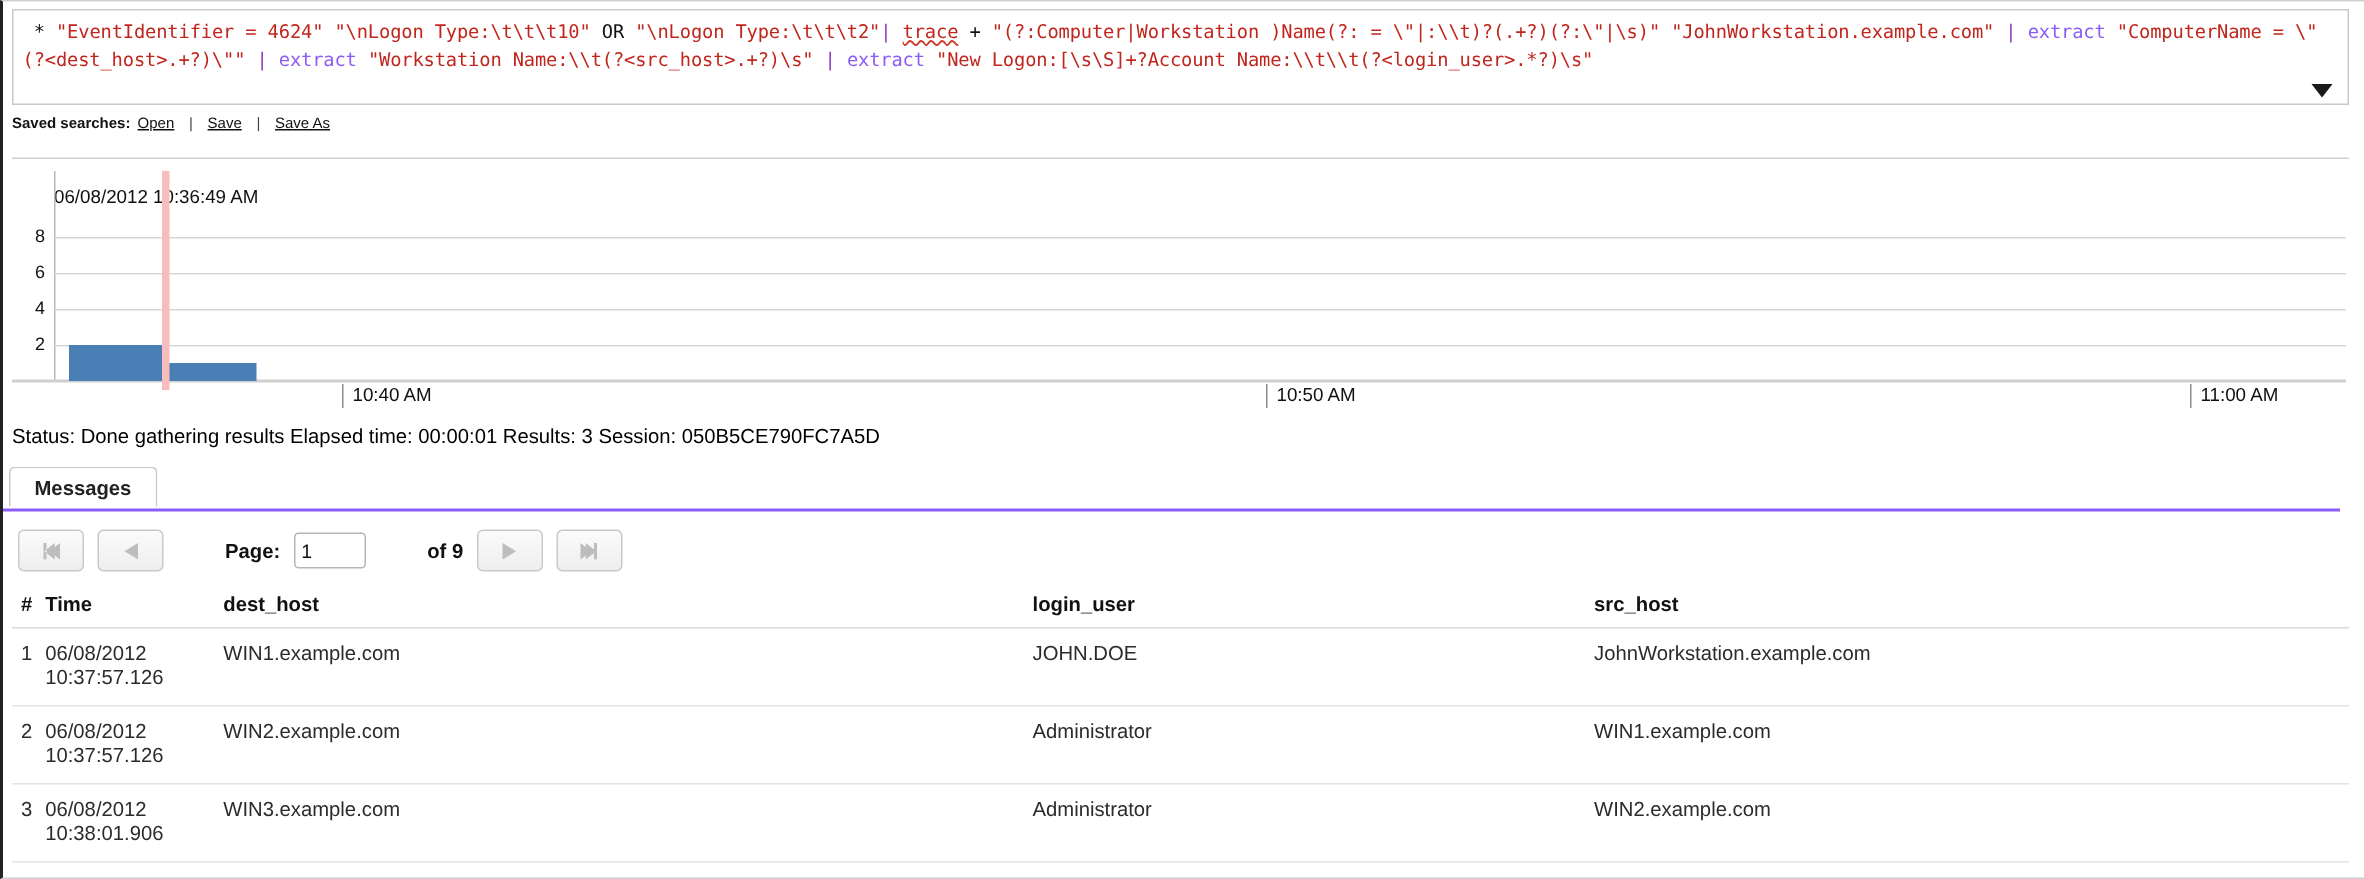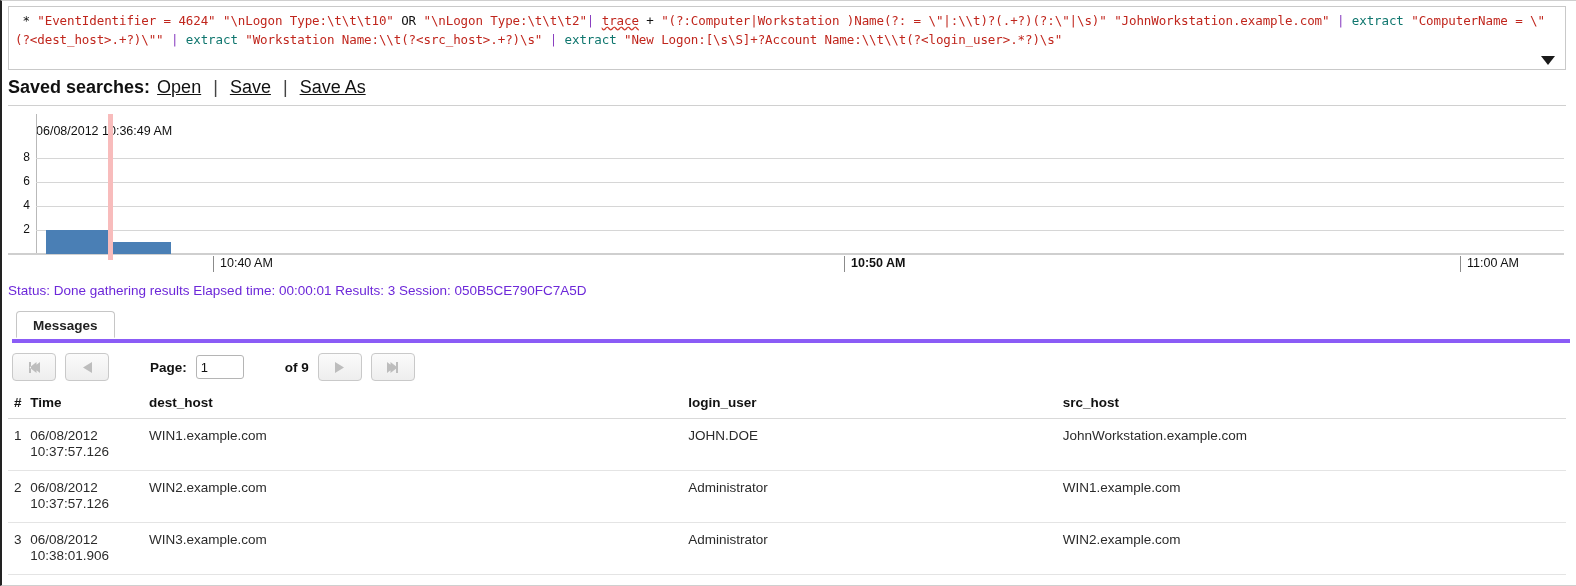--- a/index.html
+++ b/index.html
@@ -42,21 +42,21 @@
   .query-text {
     font-family: "DejaVu Sans Mono", monospace;
     font-size: 12.5px;
     line-height: 18.5px;
     white-space: pre-wrap;
     word-break: break-all;
     color: #1a1a1a;
     letter-spacing: -0.1px;
   }
   .q-str { color: #c0261d; }
-  .q-kw  { color: #0f766e; }
+  .q-kw  { color: #8b5cf6; }
   .q-pipe{ color: #8a3fc0; }
   .q-plain { color: #111; }
   .q-misspell {
     color: #c0261d;
     text-decoration: underline wavy #d03a2c;
     text-decoration-skip-ink: none;
   }
   .query-caret {
     position: absolute;
     right: 10px;
@@ -66,21 +66,21 @@
     border-right: 7px solid transparent;
     border-top: 9px solid #1a1a1a;
   }
 
   
   .saved-bar {
     position: absolute;
     left: 6px;
     top: 76px;
     height: 20px;
-    font-size: 18px;
+    font-size: 10px;
     color: #111;
     white-space: nowrap;
   }
   .saved-bar .lbl { font-weight: bold; }
   .saved-bar a {
     color: #111;
     text-decoration: underline;
     margin: 0 2px;
     cursor: pointer;
   }
@@ -182,32 +182,32 @@
     height: 16px;
     line-height: 15px;
   }
 
   
   .status-bar {
     position: absolute;
     left: 6px;
     top: 282px;
     font-size: 13.5px;
-    color: #6d28d9;
+    color: #000000;
     white-space: nowrap;
   }
 
   
   .tabs {
     position: absolute;
-    left: 10px;
+    left: 0;
     top: 310px;
     width: 1558px;
     height: 28px;
-    border-bottom: 4px solid #8b5cf6;
+    border-bottom: 2px solid #8b5cf6;
   }
   .tab {
     position: absolute;
     left: 4px;
     top: 0;
     height: 27px;
     padding: 0 16px;
     box-sizing: border-box;
     line-height: 27px;
     font-size: 13.5px;
@@ -330,22 +330,22 @@
           <div class="ytick" style="top: 60px;">4</div>
           <div class="gridline" style="top: 36px;"></div>
           <div class="ytick" style="top: 36px;">6</div>
           <div class="gridline" style="top: 12px;"></div>
           <div class="ytick" style="top: 12px;">8</div>
           <div class="bar" title="10:36: 2" style="left: 10px; width: 62px; height: 24px; background: rgb(74, 127, 181);"></div>
           <div class="bar" title="10:38: 1" style="left: 72px; width: 63px; height: 12px; background: rgb(74, 127, 181);"></div>
           <div class="marker-line" style="left: 72px; background: rgb(248, 188, 188);"></div>
         </div>
       <div class="xaxis" id="xaxis">
-          <div class="xtick" style="left: 177px;">10:40 AM</div>
-          <div class="xtick" style="left: 808px; font-weight: bold;">10:50 AM</div>
+          <div class="xtick" style="left: 192px;">10:40 AM</div>
+          <div class="xtick" style="left: 808px;">10:50 AM</div>
           <div class="xtick" style="left: 1424px;">11:00 AM</div>
         </div>
     </div>
   </div>
 
   <div class="status-bar">Status: Done gathering results Elapsed time: 00:00:01 Results: 3 Session: 050B5CE790FC7A5D</div>
 
   <div class="tabs">
     <div class="tab">Messages</div>
   </div>

